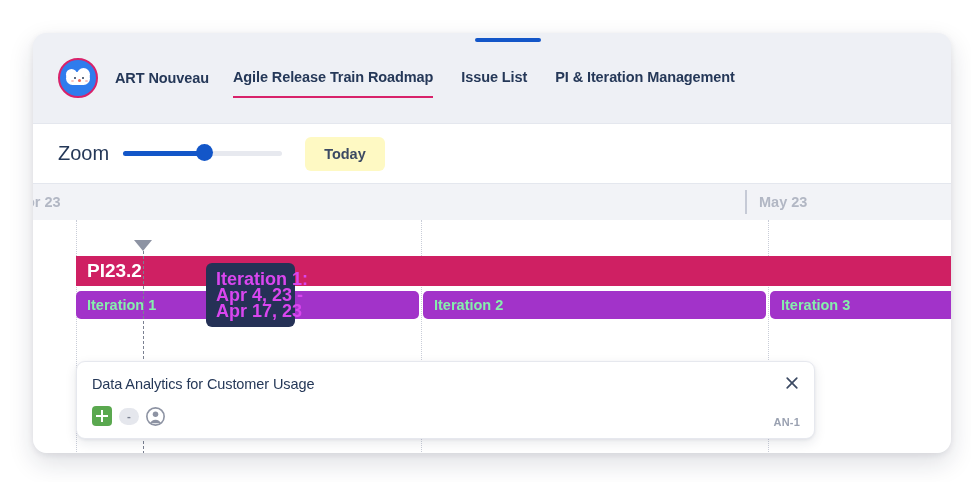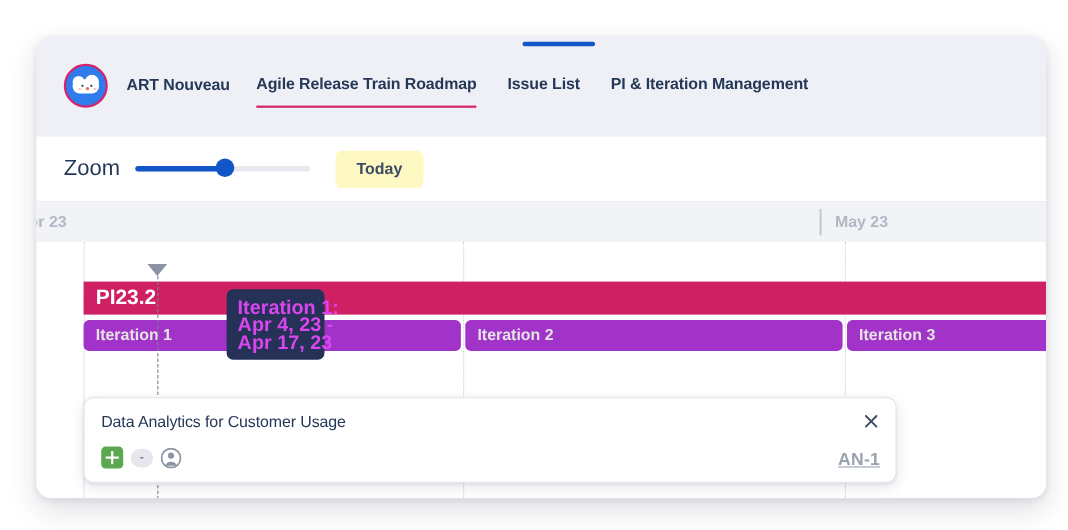--- a/index.html
+++ b/index.html
@@ -300,21 +300,21 @@
     border-radius: 5px;
     display: flex;
     align-items: center;
     padding-left: 11px;
     overflow: hidden;
     cursor: pointer;
   }
   .iteration-bar .bar-label {
     font-size: 14.5px;
     font-weight: bold;
-    color: #e5e5e5;
+    color: #86efac;
     white-space: nowrap;
   }
 
   
   #tooltip {
     position: absolute;
     left: 173px;
     top: 79px;
     width: 89px;
     background: #253156;
@@ -408,25 +408,24 @@
     width: 19px; height: 19px;
     flex: 0 0 auto;
     cursor: pointer;
   }
   #assignee-avatar svg { display: block; }
 
   #issue-card-key {
     position: absolute;
     right: 14px;
     bottom: 10px;
-    font-size: 16px;
+    font-size: 11px;
     font-weight: bold;
     color: #9aa1b1;
     letter-spacing: 0.2px;
-    text-decoration: underline;
   }
 </style>
 </head>
 <body>
 
 <div id="stage">
 
   <div id="app-window">
 
     <div id="window-tab-indicator"></div>

